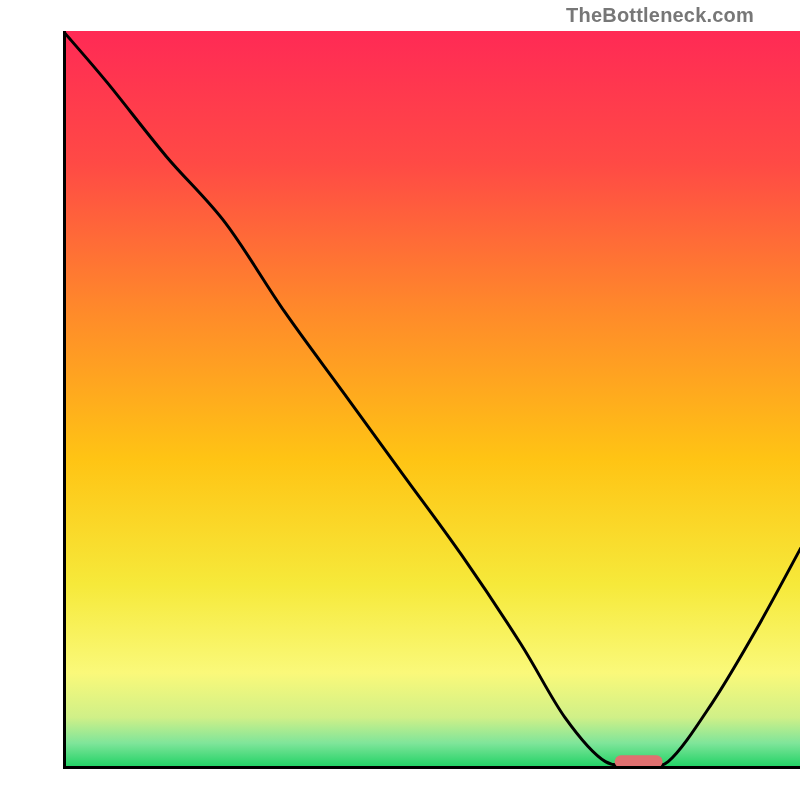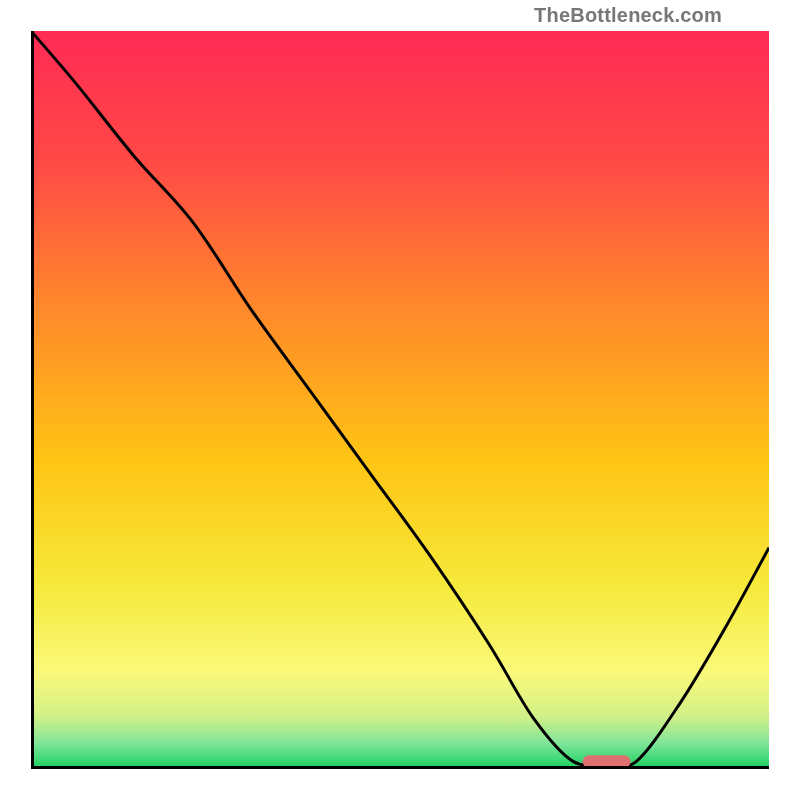--- a/index.html
+++ b/index.html
@@ -7,20 +7,21 @@
     padding: 0;
     width: 800px;
     height: 800px;
     background: #ffffff;
     font-family: Arial, Helvetica, sans-serif;
   }
   .container {
     position: relative;
     width: 736px;
     height: 800px;
+    margin-left: 32px;
   }
   .watermark {
     position: absolute;
     top: 4px;
     right: 14px;
     font-size: 20px;
     font-weight: bold;
     color: #777;
     letter-spacing: 0.2px;
   }

